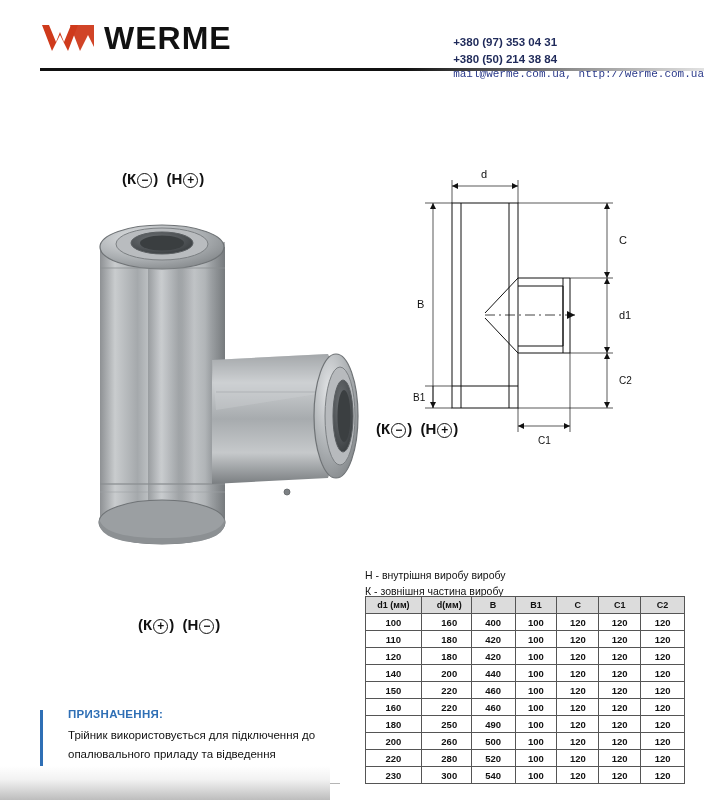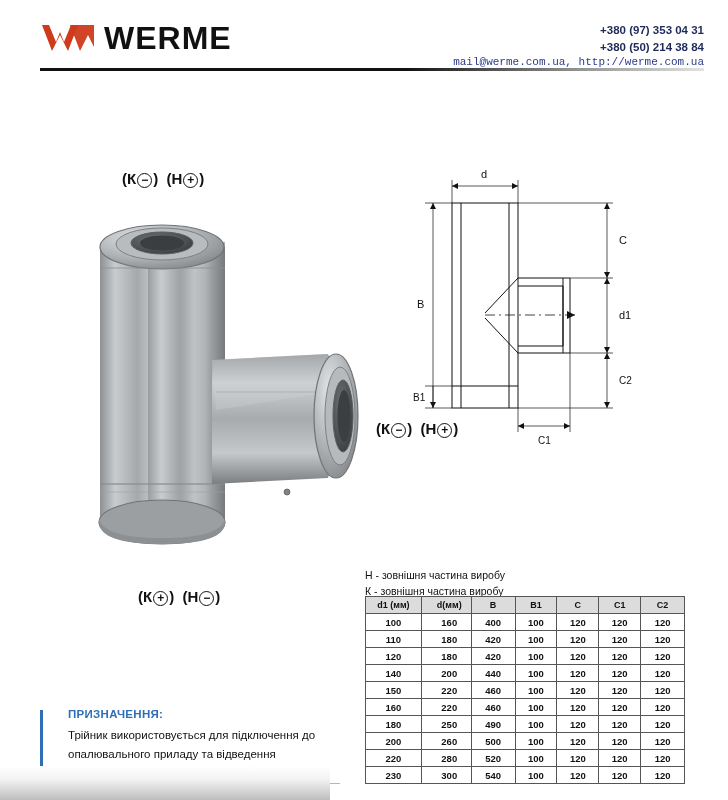--- a/index.html
+++ b/index.html
@@ -31,22 +31,22 @@
   }
   .logo-mark { width: 56px; height: 36px; }
   .logo-text {
     font-size: 32px;
     font-weight: bold;
     letter-spacing: 1px;
     color: #111;
     font-family: "Liberation Sans", sans-serif;
   }
   .contacts {
-    margin-top: 14px;
-    text-align: right;
+    margin-top: 26px;
+    text-align: left;
     font-size: 11.5px;
     line-height: 1.45;
     color: #1f2a5a;
     font-weight: bold;
   }
   .contacts .mail {
     color: #2b3a8a;
     font-weight: normal;
     font-size: 11px;
     font-family: Liberation Mono, monospace;
@@ -290,21 +290,21 @@
       <path d="M59,430 Q59,452 122,452 Q185,452 185,430 L185,424 Q185,446 122,446 Q59,446 59,424 Z" fill="#8c9093"></path>
 
       <circle cx="247" cy="400" r="3" fill="#7d8184" stroke="#5f6366" stroke-width="0.8"></circle>
     </svg>
 
     <div class="lbl lbl-top">
       <span>(К</span><span class="circ">−</span><span>)</span>
       &nbsp;<span>(Н</span><span class="circ">+</span><span>)</span>
     </div>
 
-    <div class="lbl" style="left:98px; top:496px;">
+    <div class="lbl" style="left:98px; top:524px;">
       <span>(К</span><span class="circ">+</span><span>)</span>
       &nbsp;<span>(Н</span><span class="circ">−</span><span>)</span>
     </div>
   </div>
 
   <div class="lbl" style="position:absolute; left:376px; top:352px;">
     <span>(К</span><span class="circ">−</span><span>)</span>
     &nbsp;<span>(Н</span><span class="circ">+</span><span>)</span>
   </div>
 
@@ -378,21 +378,21 @@
         <text x="18" y="243" font-size="10">B1</text>
         <text x="224" y="86">C</text>
         <text x="224" y="161">d1</text>
         <text x="224" y="226" font-size="10">C2</text>
         <text x="143" y="286" font-size="10">C1</text>
       </g>
     </svg>
   </div>
 
   <div class="notes">
-    <div>Н - зовнішня частина виробу</div>
+    <div>Н - внутрішня виробу виробу</div>
     <div>К - зовнішня  частина виробу</div>
   </div>
 
   <div class="spec-table-wrap">
     <table class="spec">
       <thead>
         <tr>
           <th class="c0">d1 (мм)</th>
           <th class="c1">d(мм)</th>
           <th class="c2">B</th>

